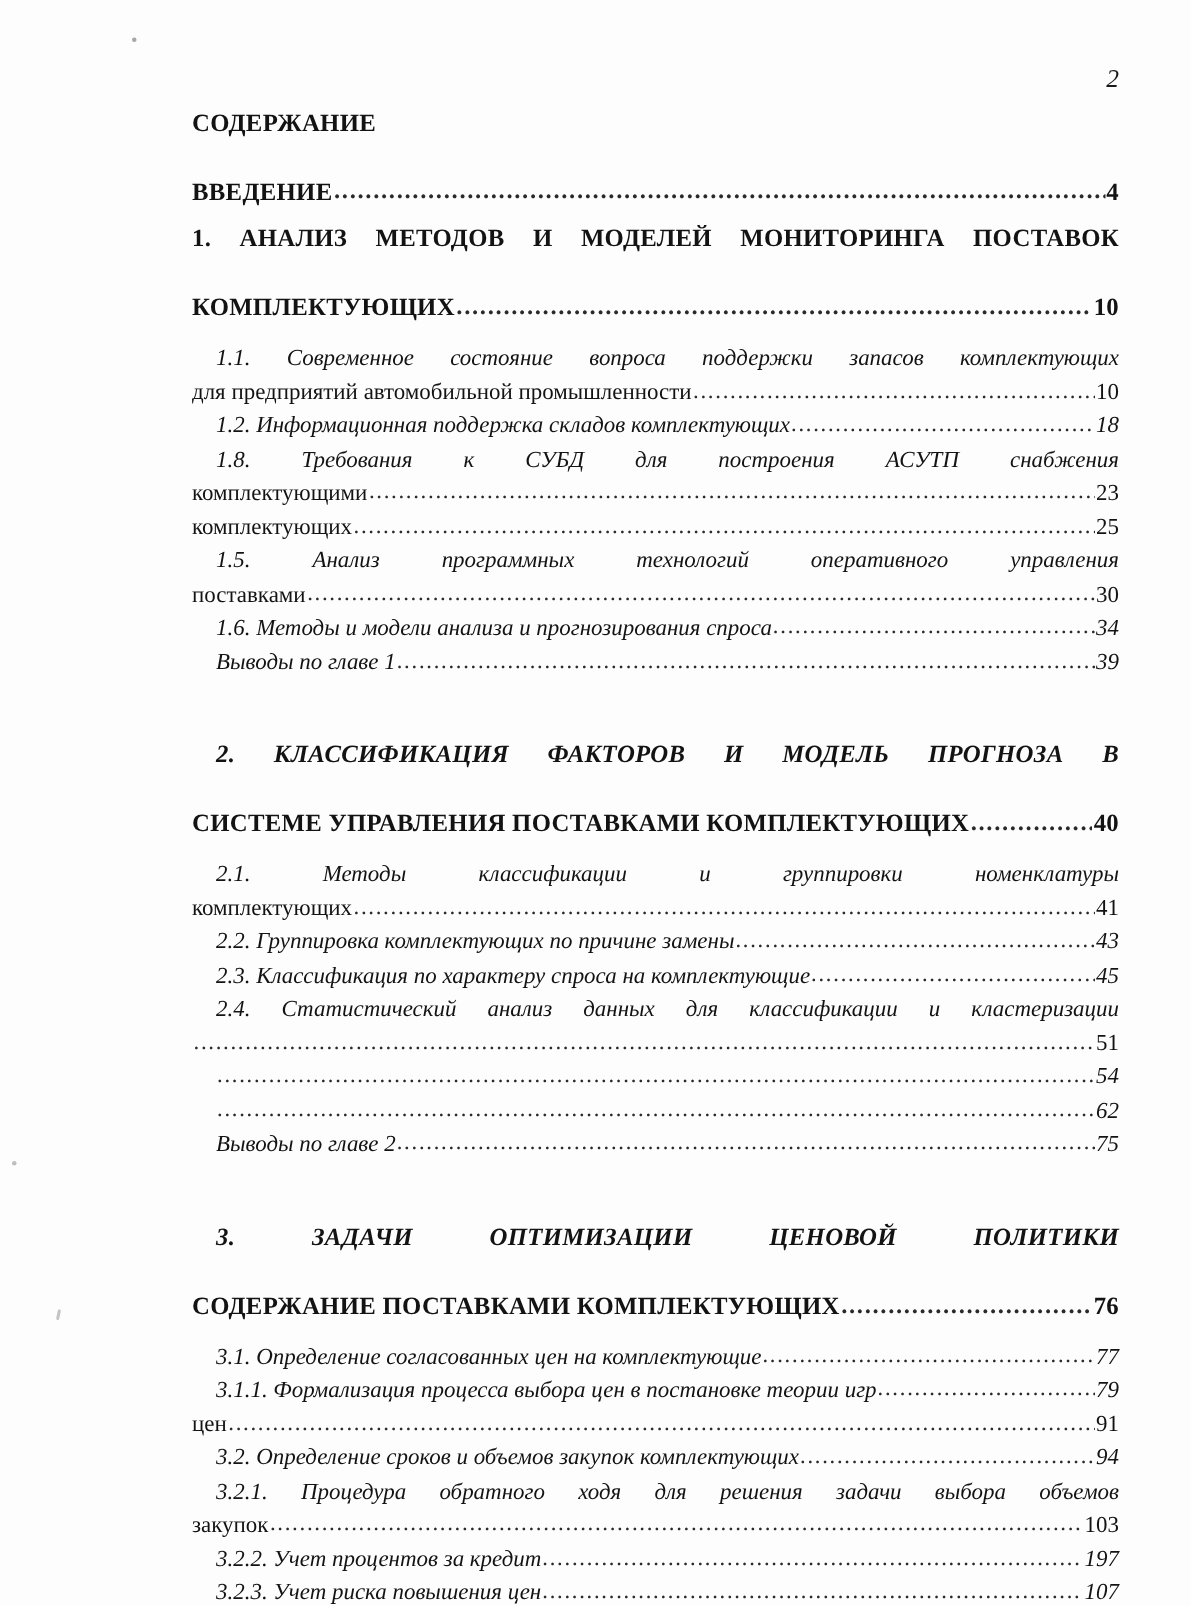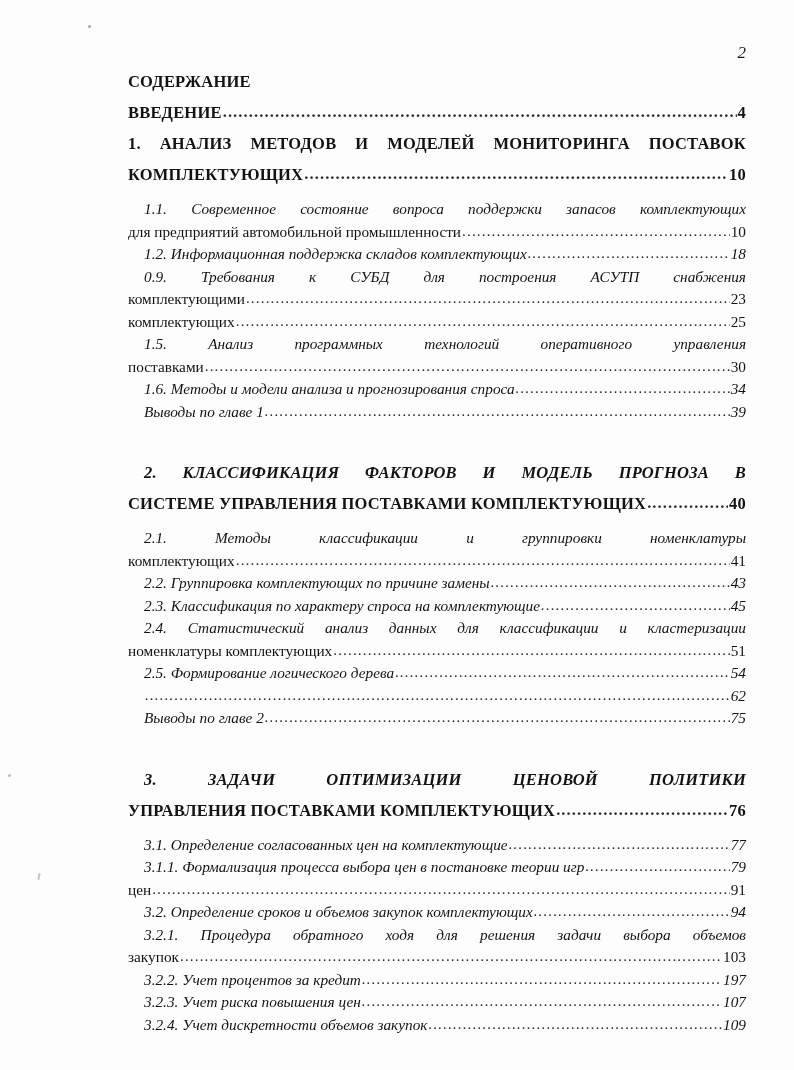--- a/index.html
+++ b/index.html
@@ -98,21 +98,21 @@
     overflow: hidden;
     white-space: nowrap;
     margin: 0 1px;
     font-size: inherit;
     letter-spacing: 1.1px;
     color: #2a2a2a;
     transform: translateY(-1px);
   }
   .row .pg { flex: 0 0 auto; white-space: pre; }
 
-  .row.headrow .label { font-weight: bold; }
+  .row.headrow .label { font-weight: bold; margin-top: 15px; }
   .row.headrow .pg { font-weight: bold; }
 
   .spacer-lg { height: 34px; }
   .spacer-sm { height: 8px; }
   .pad-left-sm { padding-left: 16px; font-style: italic; }
 </style>
 </head>
 <body>
 
 <div class="page">
@@ -163,21 +163,21 @@
 
     <div class="toc-line sub pad-left-sm">
       <div class="row">
         <span class="label">1.2. Информационная поддержка складов комплектующих</span>
         <span class="leader">..................................................................................................................................................</span>
         <span class="pg">18</span>
       </div>
     </div>
 
     <div class="toc-line sub just pad-left-sm">
-      <span class="txt">0.9.    Требования    к    СУБД    для    построения    АСУТП    снабжения</span>
+      <span class="txt">1.8.    Требования    к    СУБД    для    построения    АСУТП    снабжения</span>
     </div>
     <div class="toc-line sub">
       <div class="row">
         <span class="label">комплектующими</span>
         <span class="leader">..................................................................................................................................................</span>
         <span class="pg">23</span>
       </div>
     </div>
 
     <div class="toc-line sub">
@@ -255,29 +255,27 @@
         <span class="leader">..................................................................................................................................................</span>
         <span class="pg">45</span>
       </div>
     </div>
 
     <div class="toc-line sub just pad-left-sm">
       <span class="txt">2.4. Статистический анализ данных для классификации и кластеризации</span>
     </div>
     <div class="toc-line sub">
       <div class="row">
-        <span class="label">номенклатуры комплектующих</span>
         <span class="leader">..................................................................................................................................................</span>
         <span class="pg">51</span>
       </div>
     </div>
 
     <div class="toc-line sub pad-left-sm">
       <div class="row">
-        <span class="label">2.5. Формирование логического дерева</span>
         <span class="leader">..................................................................................................................................................</span>
         <span class="pg">54</span>
       </div>
     </div>
 
     <div class="toc-line sub pad-left-sm">
       <div class="row">
         <span class="leader">..................................................................................................................................................</span>
         <span class="pg">62</span>
       </div>
@@ -291,21 +289,21 @@
       </div>
     </div>
 
     <div class="spacer-lg"></div>
 
     <div class="toc-line head head-just pad-left-sm">
       <span class="txt">3. ЗАДАЧИ          ОПТИМИЗАЦИИ          ЦЕНОВОЙ          ПОЛИТИКИ</span>
     </div>
     <div class="toc-line head">
       <div class="row headrow">
-        <span class="label">УПРАВЛЕНИЯ ПОСТАВКАМИ КОМПЛЕКТУЮЩИХ</span>
+        <span class="label">СОДЕРЖАНИЕ ПОСТАВКАМИ КОМПЛЕКТУЮЩИХ</span>
         <span class="leader">..................................................................................................................................................</span>
         <span class="pg">76</span>
       </div>
     </div>
 
     <div class="spacer-sm"></div>
 
     <div class="toc-line sub pad-left-sm">
       <div class="row">
         <span class="label">3.1. Определение согласованных цен на комплектующие</span>

